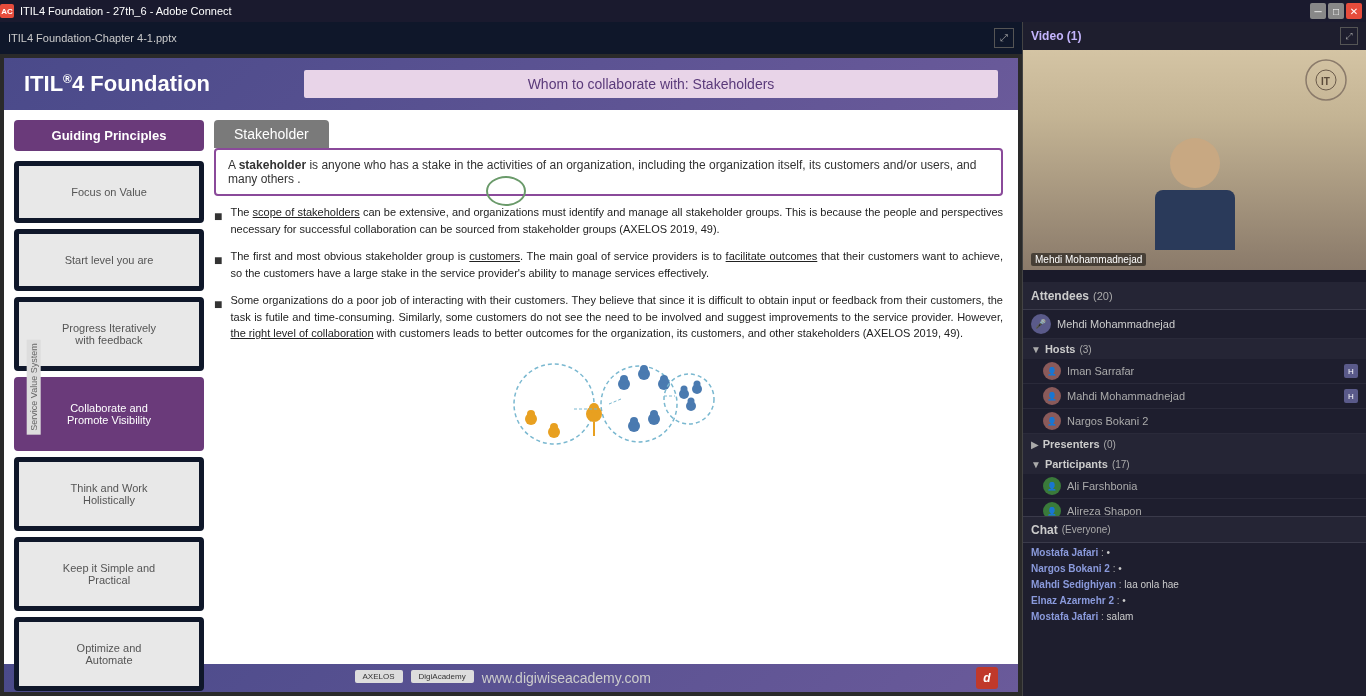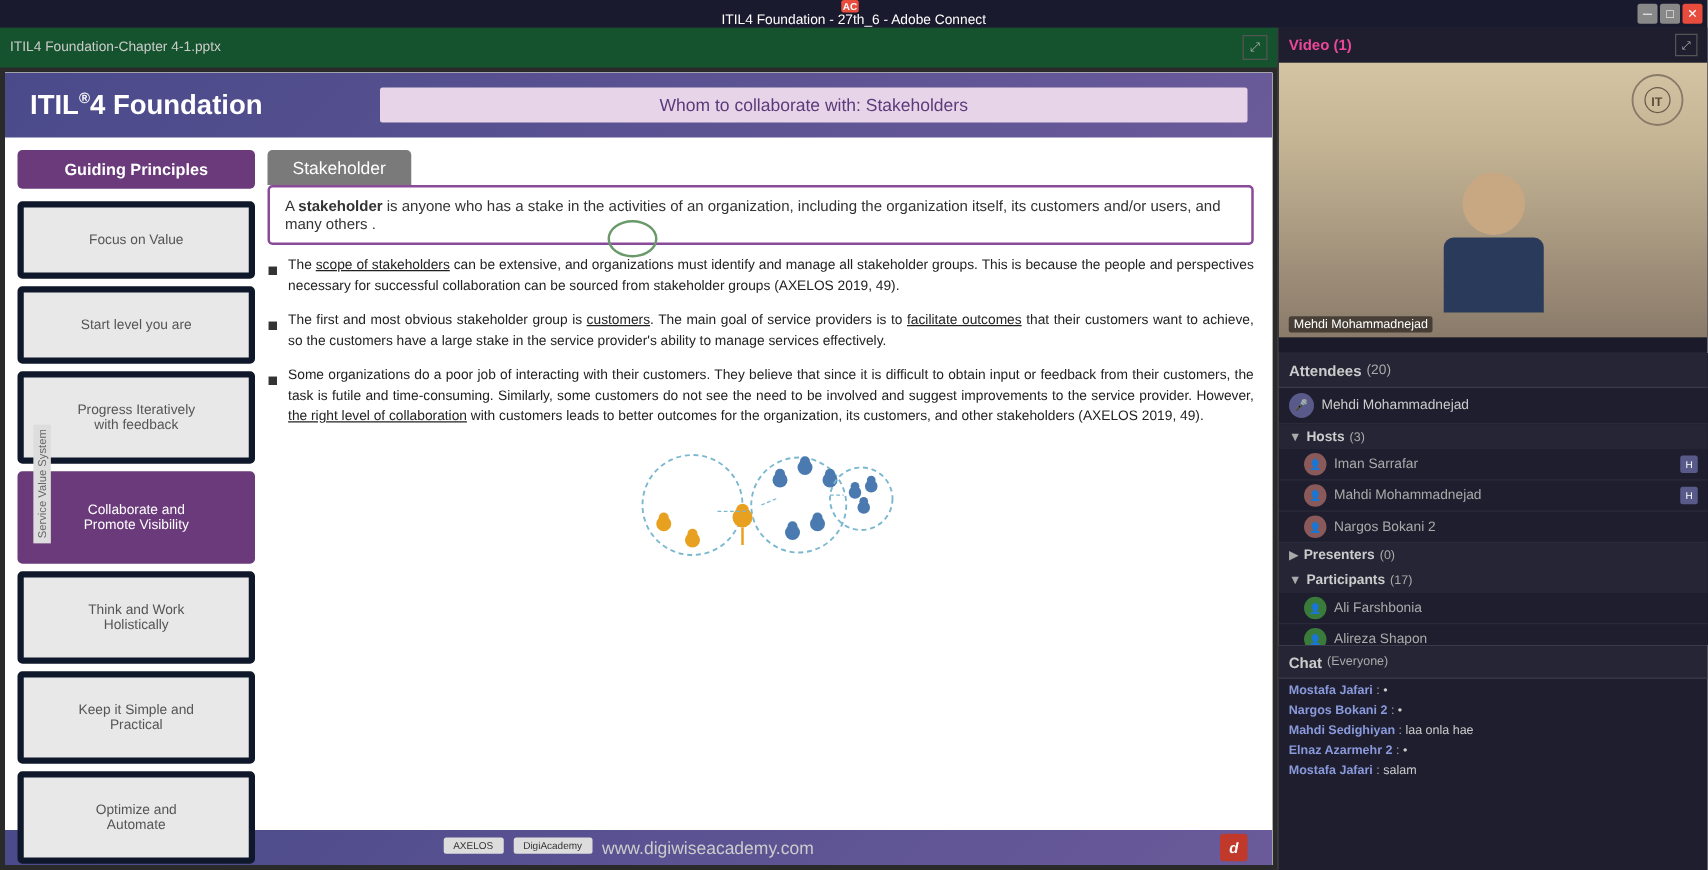--- a/index.html
+++ b/index.html
@@ -2,42 +2,42 @@
 <html><head>
   <meta charset="utf-8">
   <style>
     * { margin: 0; padding: 0; box-sizing: border-box; }
     body { width: 1366px; height: 696px; overflow: hidden; background: #3a3a3a; font-family: Arial, sans-serif; font-size: 12px; }
 
     
     #titlebar {
       width: 100%; height: 22px; background: #1a1a2e;
       display: flex; align-items: center; padding: 0 0;
-      color: white; font-size: 11px; position: relative; flex-direction: column;
+      color: white; font-size: 11px; position: relative;
     }
     #titlebar .title-icon { width: 14px; height: 14px; background: #e74c3c; border-radius: 2px; margin-right: 6px; display: flex; align-items: center; justify-content: center; font-size: 8px; color: white; font-weight: bold; }
     #titlebar .win-controls { position: absolute; right: 4px; top: 3px; display: flex; gap: 2px; }
     #titlebar .win-btn { width: 16px; height: 16px; border-radius: 2px; display: flex; align-items: center; justify-content: center; font-size: 10px; cursor: pointer; }
     #titlebar .win-btn.min { background: #888; color: white; }
     #titlebar .win-btn.max { background: #888; color: white; }
     #titlebar .win-btn.close { background: #e74c3c; color: white; }
 
     
     #main-layout {
       display: flex; width: 100%; height: calc(100% - 22px);
     }
 
     
     #presentation-panel {
       flex: 0 0 1022px; background: #2a2a2a; display: flex; flex-direction: column;
     }
 
     
     #pres-header {
-      height: 32px; background: #14532d; display: flex; align-items: center; padding: 0 8px; justify-content: space-between; gap: 12px;
+      height: 32px; background: #0f172a; display: flex; align-items: center; padding: 0 8px; justify-content: space-between; gap: 12px;
     }
     #pres-header .pres-title { color: #cccccc; font-size: 11px; }
     #pres-header .expand-btn { width: 20px; height: 20px; border: 1px solid #555; display: flex; align-items: center; justify-content: center; color: #aaa; cursor: pointer; font-size: 10px; }
 
     
     #slide-area {
       flex: 1; background: white; margin: 4px; overflow: hidden; position: relative;
     }
 
     
@@ -126,21 +126,21 @@
       flex: 0 0 344px; background: #2a2a3a; display: flex; flex-direction: column; border-left: 1px solid #444;
     }
 
     
     #video-section {
       flex: 0 0 260px; background: #1a1a2a; position: relative;
     }
     #video-header {
       height: 28px; background: #1e1e2e; display: flex; align-items: center; padding: 0 8px; justify-content: space-between;
     }
-    #video-header .title { color: #ec4899; font-size: 12px; font-weight: bold; }
+    #video-header .title { color: #c4b5fd; font-size: 12px; font-weight: bold; }
     #video-header .expand-btn { width: 18px; height: 18px; border: 1px solid #555; display: flex; align-items: center; justify-content: center; color: #aaa; font-size: 9px; cursor: pointer; }
     #video-frame {
       width: 100%; height: 220px; background: #333; position: relative; overflow: hidden;
     }
     #video-frame .presenter-bg {
       width: 100%; height: 100%; background: linear-gradient(180deg, #d4c4a4 0%, #c4b494 30%, #8a7a6a 100%);
       position: relative;
     }
     #video-frame .presenter-name {
       position: absolute; bottom: 4px; left: 8px; color: white; font-size: 10px;

